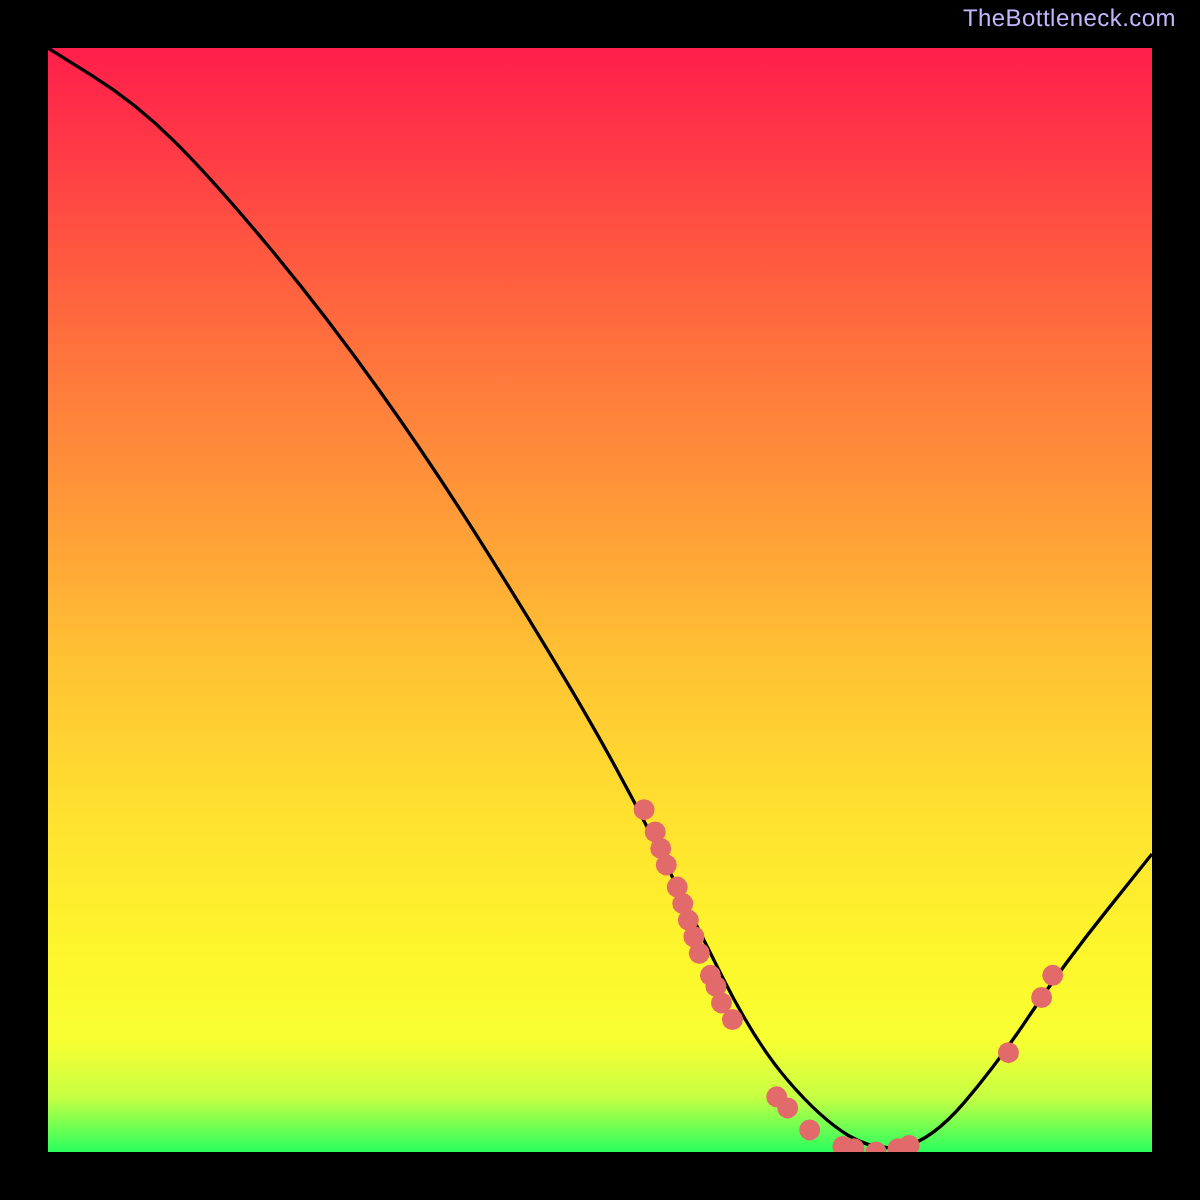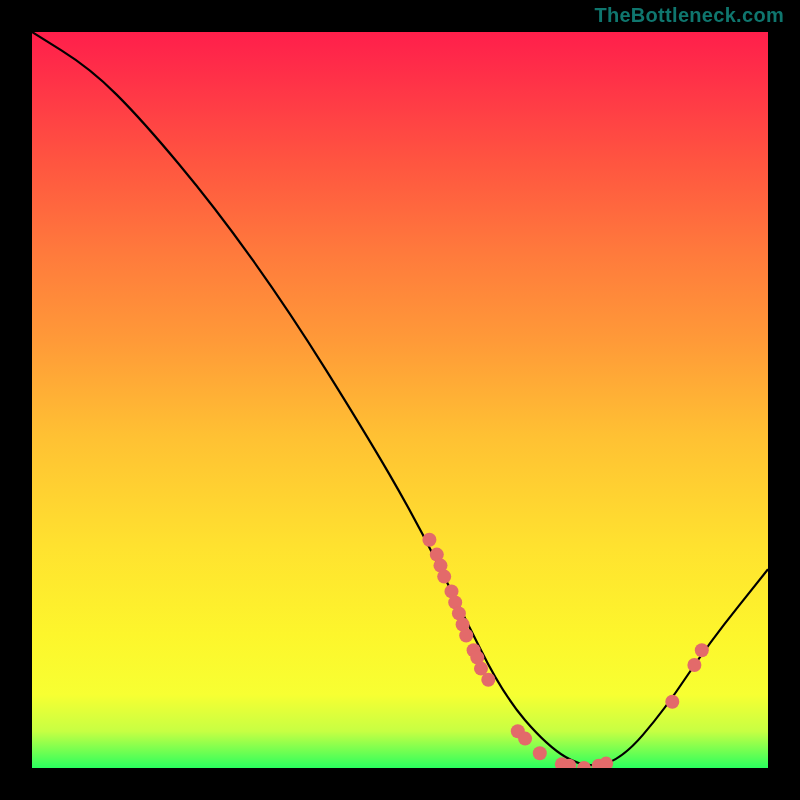--- a/index.html
+++ b/index.html
@@ -13,23 +13,23 @@
   }
   .container {
     position: relative;
     width: 800px;
     height: 800px;
   }
   .watermark {
     position: absolute;
     top: 4px;
     right: 16px;
-    color: #0f766e;
-    font-size: 20px;
-    font-weight: bold;
+    color: #c4b5fd;
+    font-size: 16px;
+    font-weight: normal;
     letter-spacing: 0.3px;
     z-index: 5;
   }
   .plot-area {
     position: absolute;
     left: 32px;
     top: 32px;
     width: 736px;
     height: 736px;
     background: linear-gradient(to bottom,

